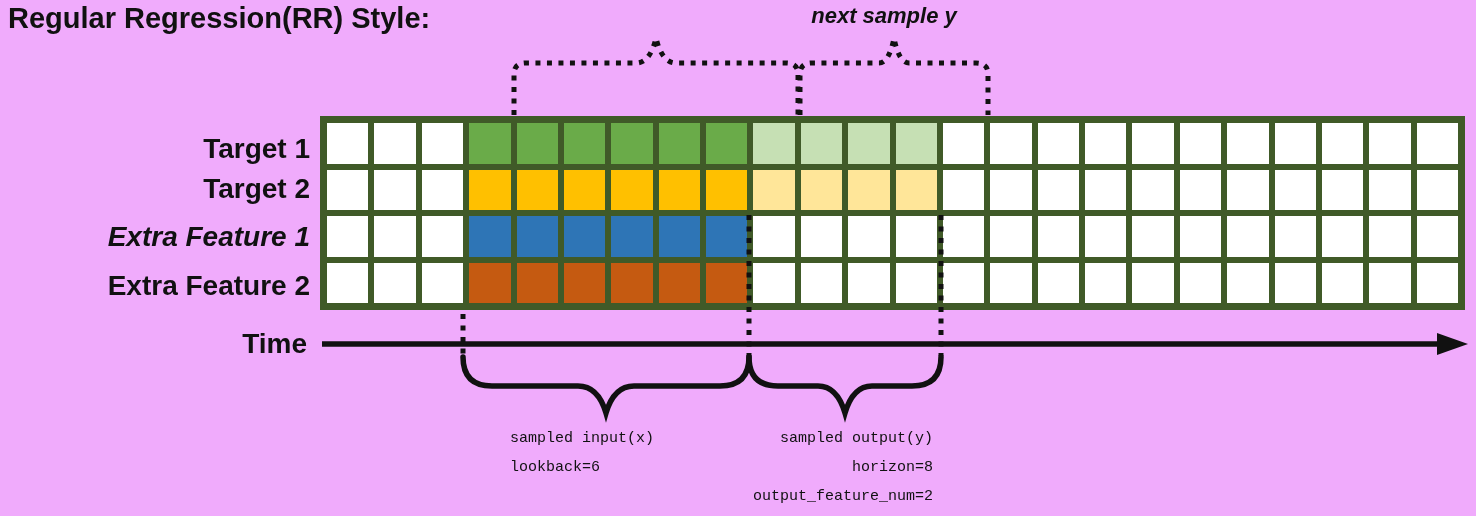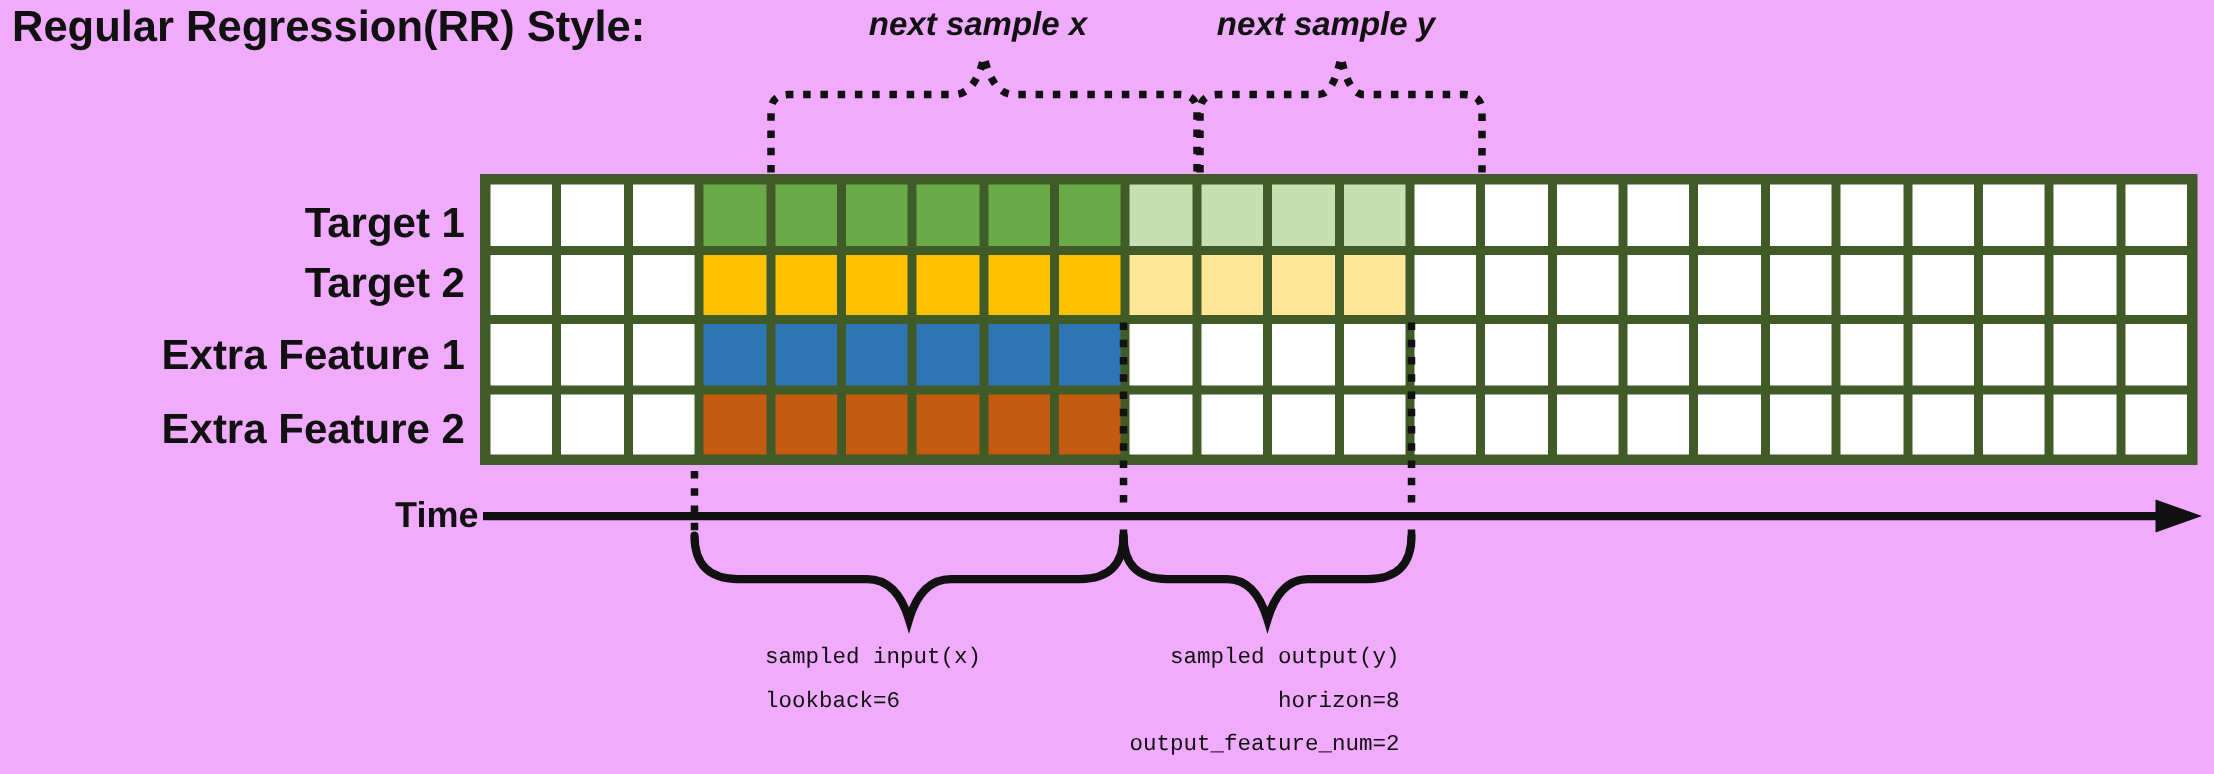--- a/index.html
+++ b/index.html
@@ -37,23 +37,23 @@
   .cell{width:100%;height:100%;}
 
   .row-label{
     left:0px;width:310px;height:28px;
     text-align:right;
     font-size:28px;font-weight:bold;color:#111;
     line-height:28px;
     white-space:nowrap;
   }
   #time-label{
-    left:12px;width:307px;top:330px;
+    left:0px;width:307px;top:330px;
     text-align:right;
-    font-size:24px;font-weight:bold;color:#111;
+    font-size:28px;font-weight:bold;color:#111;
     line-height:28px;
   }
   .caption{
     top:424px;
     font-size:15px;color:#111;
     line-height:29px;
     white-space:nowrap;
     font-family:Liberation Mono, monospace;
   }
   #sampled-input-caption{left:510px;}
@@ -61,26 +61,25 @@
 
   #annotation-svg{left:0;top:0;}
 </style>
 </head>
 <body>
 
 <div id="canvas">
 
   <div id="page-title" class="abs">Regular Regression(RR) Style:</div>
 
-  <div id="next-x-label" class="abs next-label">next sample x</div>
   <div id="next-y-label" class="abs next-label">next sample y</div>
 
   <div class="abs row-label" style="top:135px;">Target 1</div>
   <div class="abs row-label" style="top:175px;">Target 2</div>
-  <div class="abs row-label" style="top:223px;">Extra Feature 1</div>
+  <div class="abs row-label" style="top:223px;font-style:italic;">Extra Feature 1</div>
   <div class="abs row-label" style="top:272px;">Extra Feature 2</div>
 
   <div id="sample-grid" class="abs" style="background: rgb(64, 90, 40);">
       <div class="cell" style="background: rgb(255, 255, 255);"></div>
       <div class="cell" style="background: rgb(255, 255, 255);"></div>
       <div class="cell" style="background: rgb(255, 255, 255);"></div>
       <div class="cell" style="background: rgb(106, 171, 73);"></div>
       <div class="cell" style="background: rgb(106, 171, 73);"></div>
       <div class="cell" style="background: rgb(106, 171, 73);"></div>
       <div class="cell" style="background: rgb(106, 171, 73);"></div>

